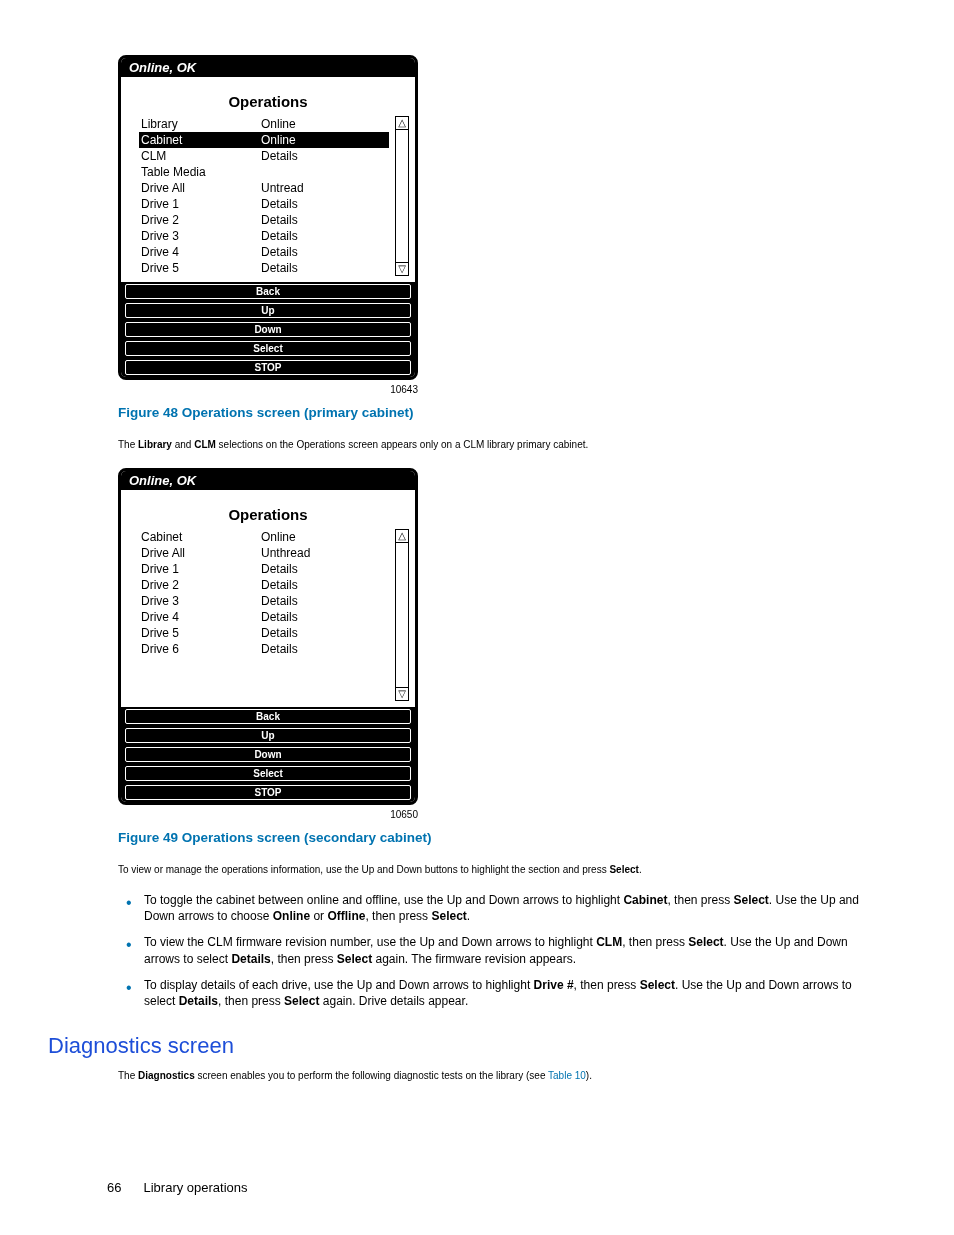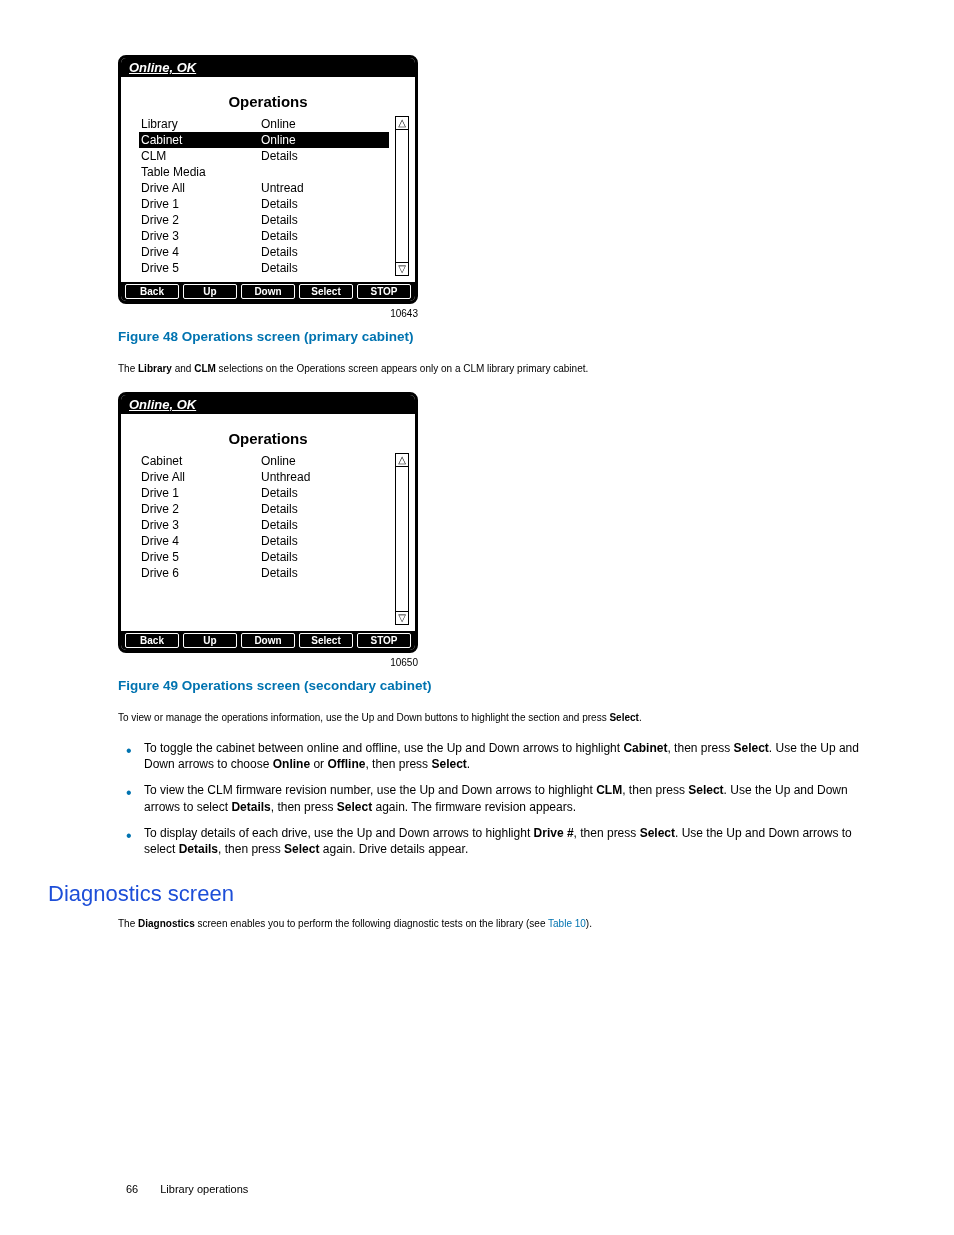--- a/index.html
+++ b/index.html
@@ -20,21 +20,20 @@
     margin-bottom: 4px;
     overflow: hidden;
   }
   .lcd-header {
     background: #000;
     color: #fff;
     font-weight: bold;
     font-style: italic;
     font-size: 13px;
     padding: 2px 8px;
-    text-decoration: underline;
   }
   .lcd-title {
     text-align: center;
     font-weight: bold;
     font-size: 15px;
     padding: 16px 0 6px 0;
   }
   .lcd-body {
     position: relative;
     padding: 0 26px 0 18px;
@@ -73,20 +72,21 @@
     border-right: 1px solid #000;
     background: #fff;
   }
   .lcd-footer {
     background: #000;
     display: flex;
     justify-content: space-between;
     padding: 2px 4px;
     gap: 4px;
     margin-top: 6px;
+    flex-direction: column;
   }
   .lcd-btn {
     background: #000;
     color: #fff;
     font-weight: bold;
     font-size: 10px;
     padding: 1px 2px;
     border: 1px solid #fff;
     border-radius: 2px;
     flex: 1;
@@ -126,22 +126,22 @@
     color: #1d4ed8;
     font-weight: normal;
     font-size: 22px;
     margin-bottom: 10px;
     margin-left: -70px;
   }
   .link { color: #0073b0; }
   .page-foot {
     position: absolute;
     bottom: 40px;
-    left: 126px;
-    font-size: 11px;
+    left: 107px;
+    font-size: 13px;
   }
   .page-foot .num { margin-right: 22px; }
 </style>
 </head>
 <body>
 
 <div class="lcd-screen">
   <div class="lcd-header">Online, OK</div>
   <div class="lcd-title">Operations</div>
   <div class="lcd-body" id="s1rows">

